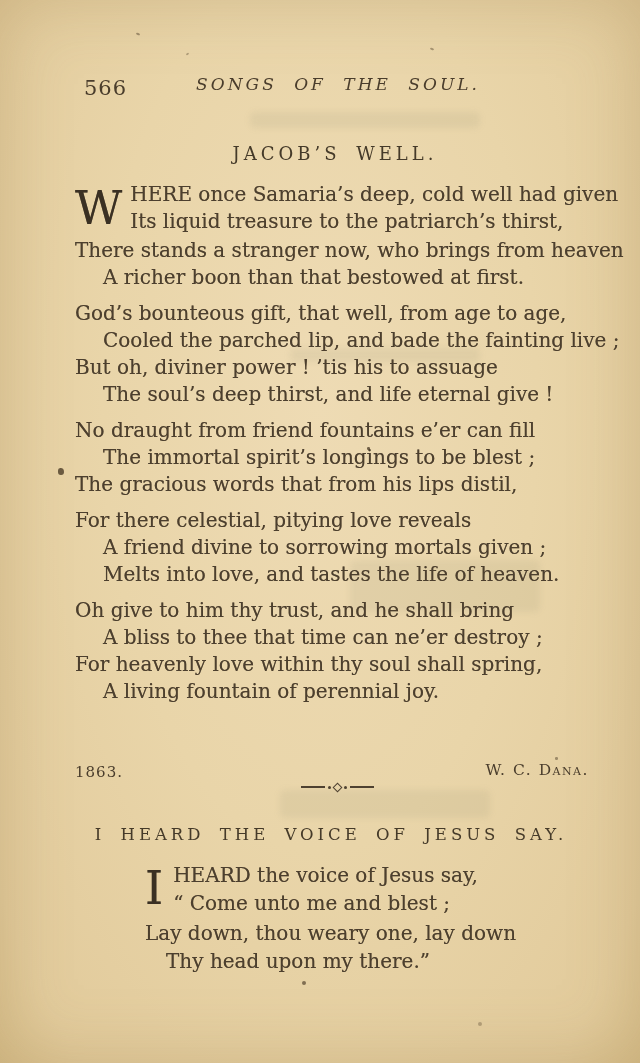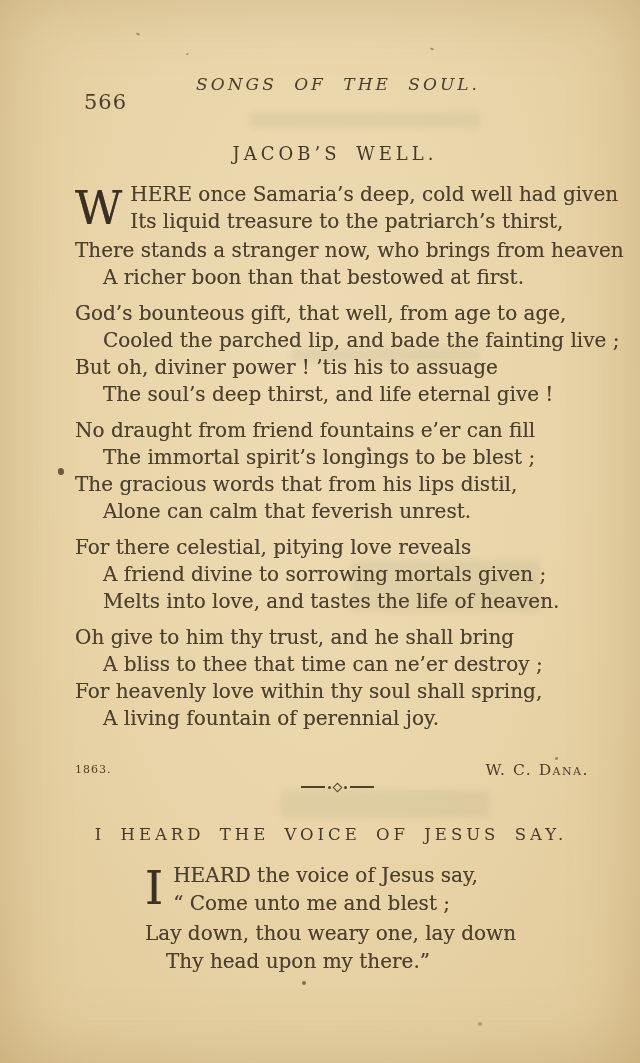--- a/index.html
+++ b/index.html
@@ -10,21 +10,21 @@
     box-shadow: inset 0 0 70px rgba(146,115,62,.28);
     overflow:hidden;
     font-family:"DejaVu Serif", serif;
     color:#4c3f2e;
   }
   
   .smudge{position:absolute;background:rgba(128,132,96,.10);filter:blur(3px);border-radius:6px;}
   .speck{position:absolute;background:#55452f;border-radius:50%;}
 
   .header{position:absolute;top:74px;left:0;right:0;height:28px;}
-  .pagenum{position:absolute;left:84px;top:16px;font-size:21px;letter-spacing:1px;color:#4a3d2c;}
+  .pagenum{position:absolute;left:84px;top:2px;font-size:21px;letter-spacing:1px;color:#4a3d2c;}
   .running{position:absolute;left:0;right:0;text-align:center;transform:translateX(18px);
     font-style:italic;font-size:17px;letter-spacing:3px;word-spacing:9px;color:#4a3d2c;}
 
   .t1{position:absolute;top:143px;left:0;right:0;margin:0;text-align:center;transform:translateX(15px);
     font-weight:normal;font-size:18px;letter-spacing:4px;word-spacing:6px;color:#453a29;}
   .t2{position:absolute;top:825px;left:0;right:0;margin:0;text-align:center;transform:translateX(11px);
     font-weight:normal;font-size:16.5px;letter-spacing:4px;word-spacing:6px;color:#453a29;}
 
   .poem{position:absolute;font-size:20px;color:#4c3f2e;
     text-shadow:0 0 .5px rgba(72,58,38,.55);}
@@ -32,21 +32,21 @@
   .p2{top:861px;left:145px;width:420px;line-height:28px;}
   .stanza{margin:0 0 9px 0;}
   .line{white-space:nowrap;}
   .indent{padding-left:28px;}
   .p2 .indent{padding-left:21px;}
   .dropcap{float:left;font-size:46px;line-height:50px;height:54px;color:#3a3023;
     margin:2px 8px 0 0;text-shadow:0 0 .6px rgba(50,40,25,.6);}
   .p2 .dropcap{height:56px;margin-right:10px;}
 
   .attrib{position:absolute;top:761px;left:75px;width:518px;height:20px;font-size:14px;color:#4a3d2c;}
-  .year{position:absolute;left:0;top:2px;letter-spacing:1px;font-size:11px;}
+  .year{position:absolute;left:0;top:2px;letter-spacing:1px;font-size:15px;}
   .author{position:absolute;right:4px;top:0;font-variant:small-caps;letter-spacing:1.5px;font-size:15.5px;}
 
   .divider{position:absolute;top:782px;left:299px;width:76px;height:10px;
     display:flex;align-items:center;justify-content:center;gap:3px;}
   .rule{display:inline-block;width:24px;height:2px;background:#4e4130;}
   .dot{display:inline-block;width:3px;height:3px;background:#4e4130;border-radius:50%;}
   .dia{display:inline-block;width:5px;height:5px;border:1.4px solid #4e4130;transform:rotate(45deg);background:transparent;}
 </style>
 </head>
 <body>
@@ -76,21 +76,20 @@
     <div class="stanza">
       <div class="line">God’s bounteous gift, that well, from age to age,</div>
       <div class="line indent">Cooled the parched lip, and bade the fainting live ;</div>
       <div class="line">But oh, diviner power !  ’tis his to assuage</div>
       <div class="line indent">The soul’s deep thirst, and life eternal give !</div>
     </div>
     <div class="stanza">
       <div class="line">No draught from friend fountains e’er can fill</div>
       <div class="line indent">The immortal spirit’s longings to be blest ;</div>
       <div class="line">The gracious words that from his lips distil,</div>
-      <div class="line indent">Alone can calm that feverish unrest.</div>
     </div>
     <div class="stanza">
       <div class="line">For there celestial, pitying love reveals</div>
       <div class="line indent">A friend divine to sorrowing mortals given ;</div>
       <div class="line indent">Melts into love, and tastes the life of heaven.</div>
     </div>
     <div class="stanza">
       <div class="line">Oh give to him thy trust, and he shall bring</div>
       <div class="line indent">A bliss to thee that time can ne’er destroy ;</div>
       <div class="line">For heavenly love within thy soul shall spring,</div>

